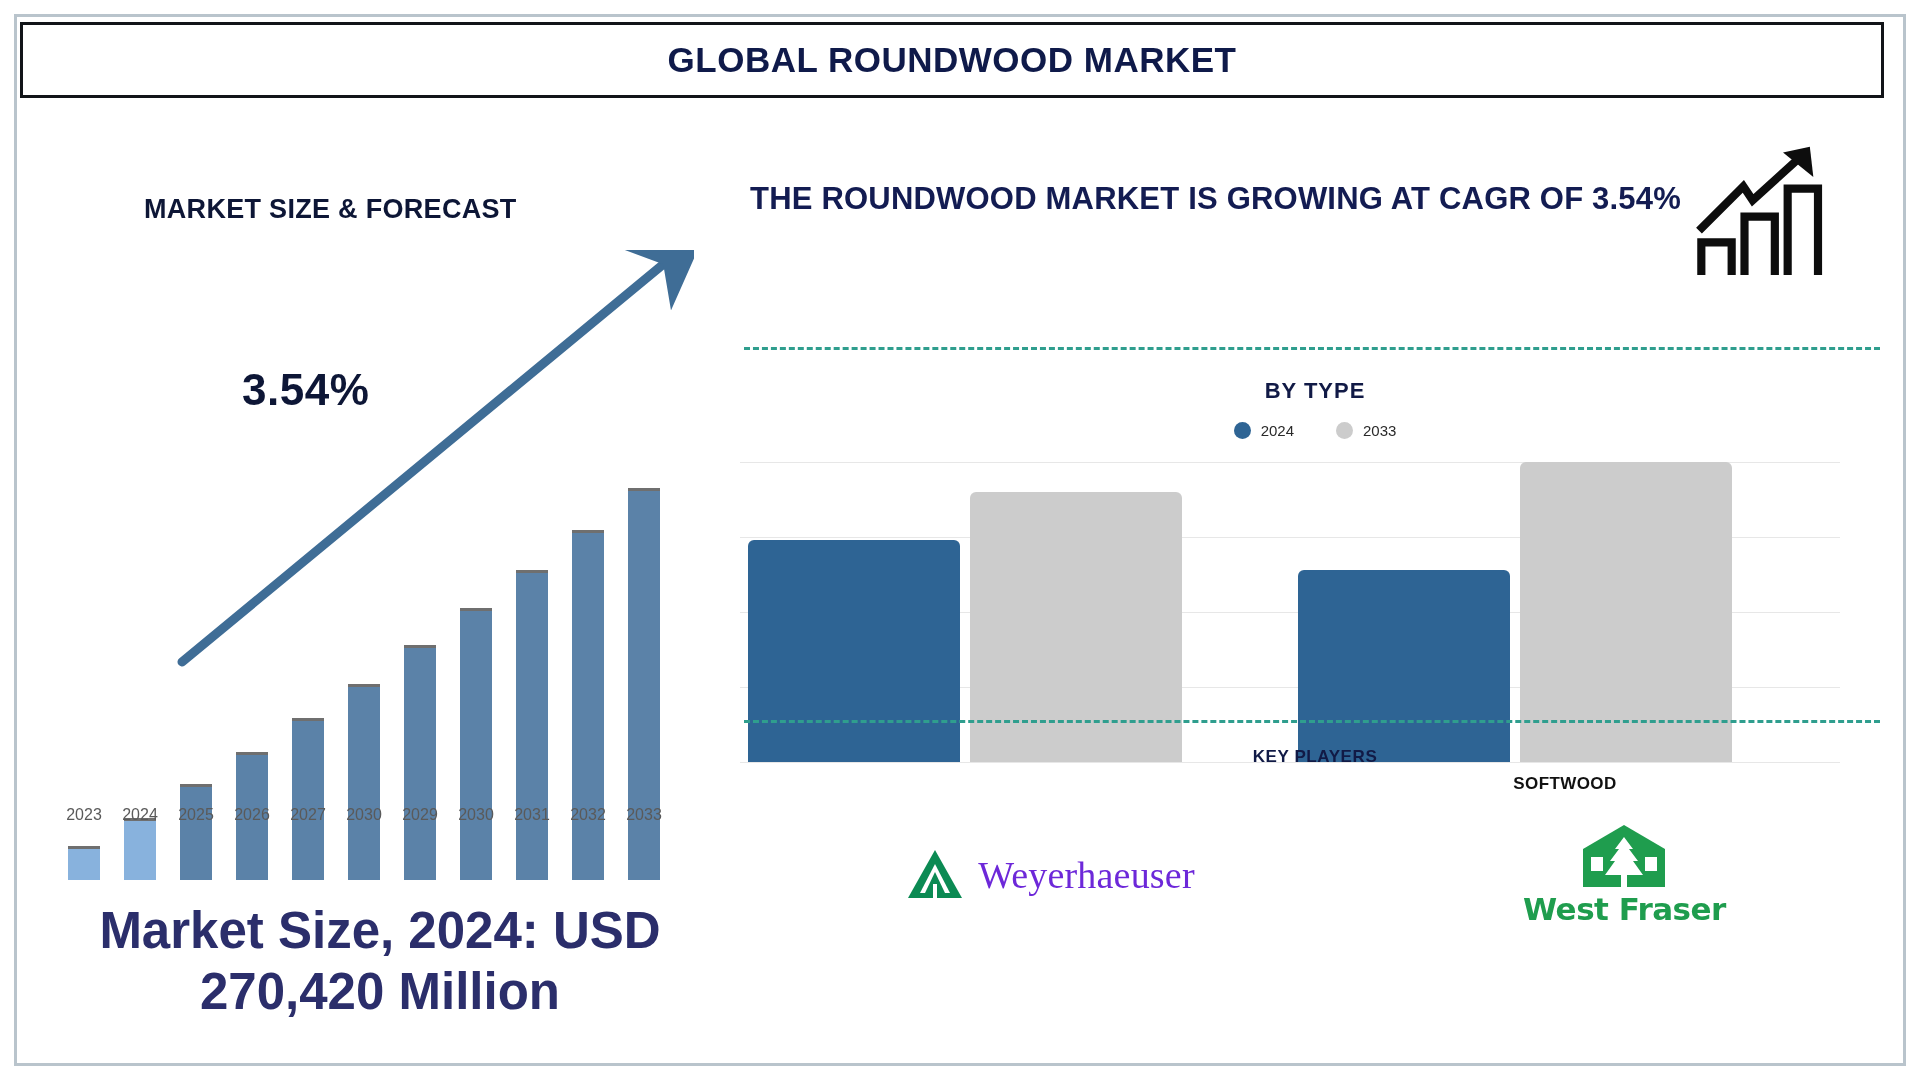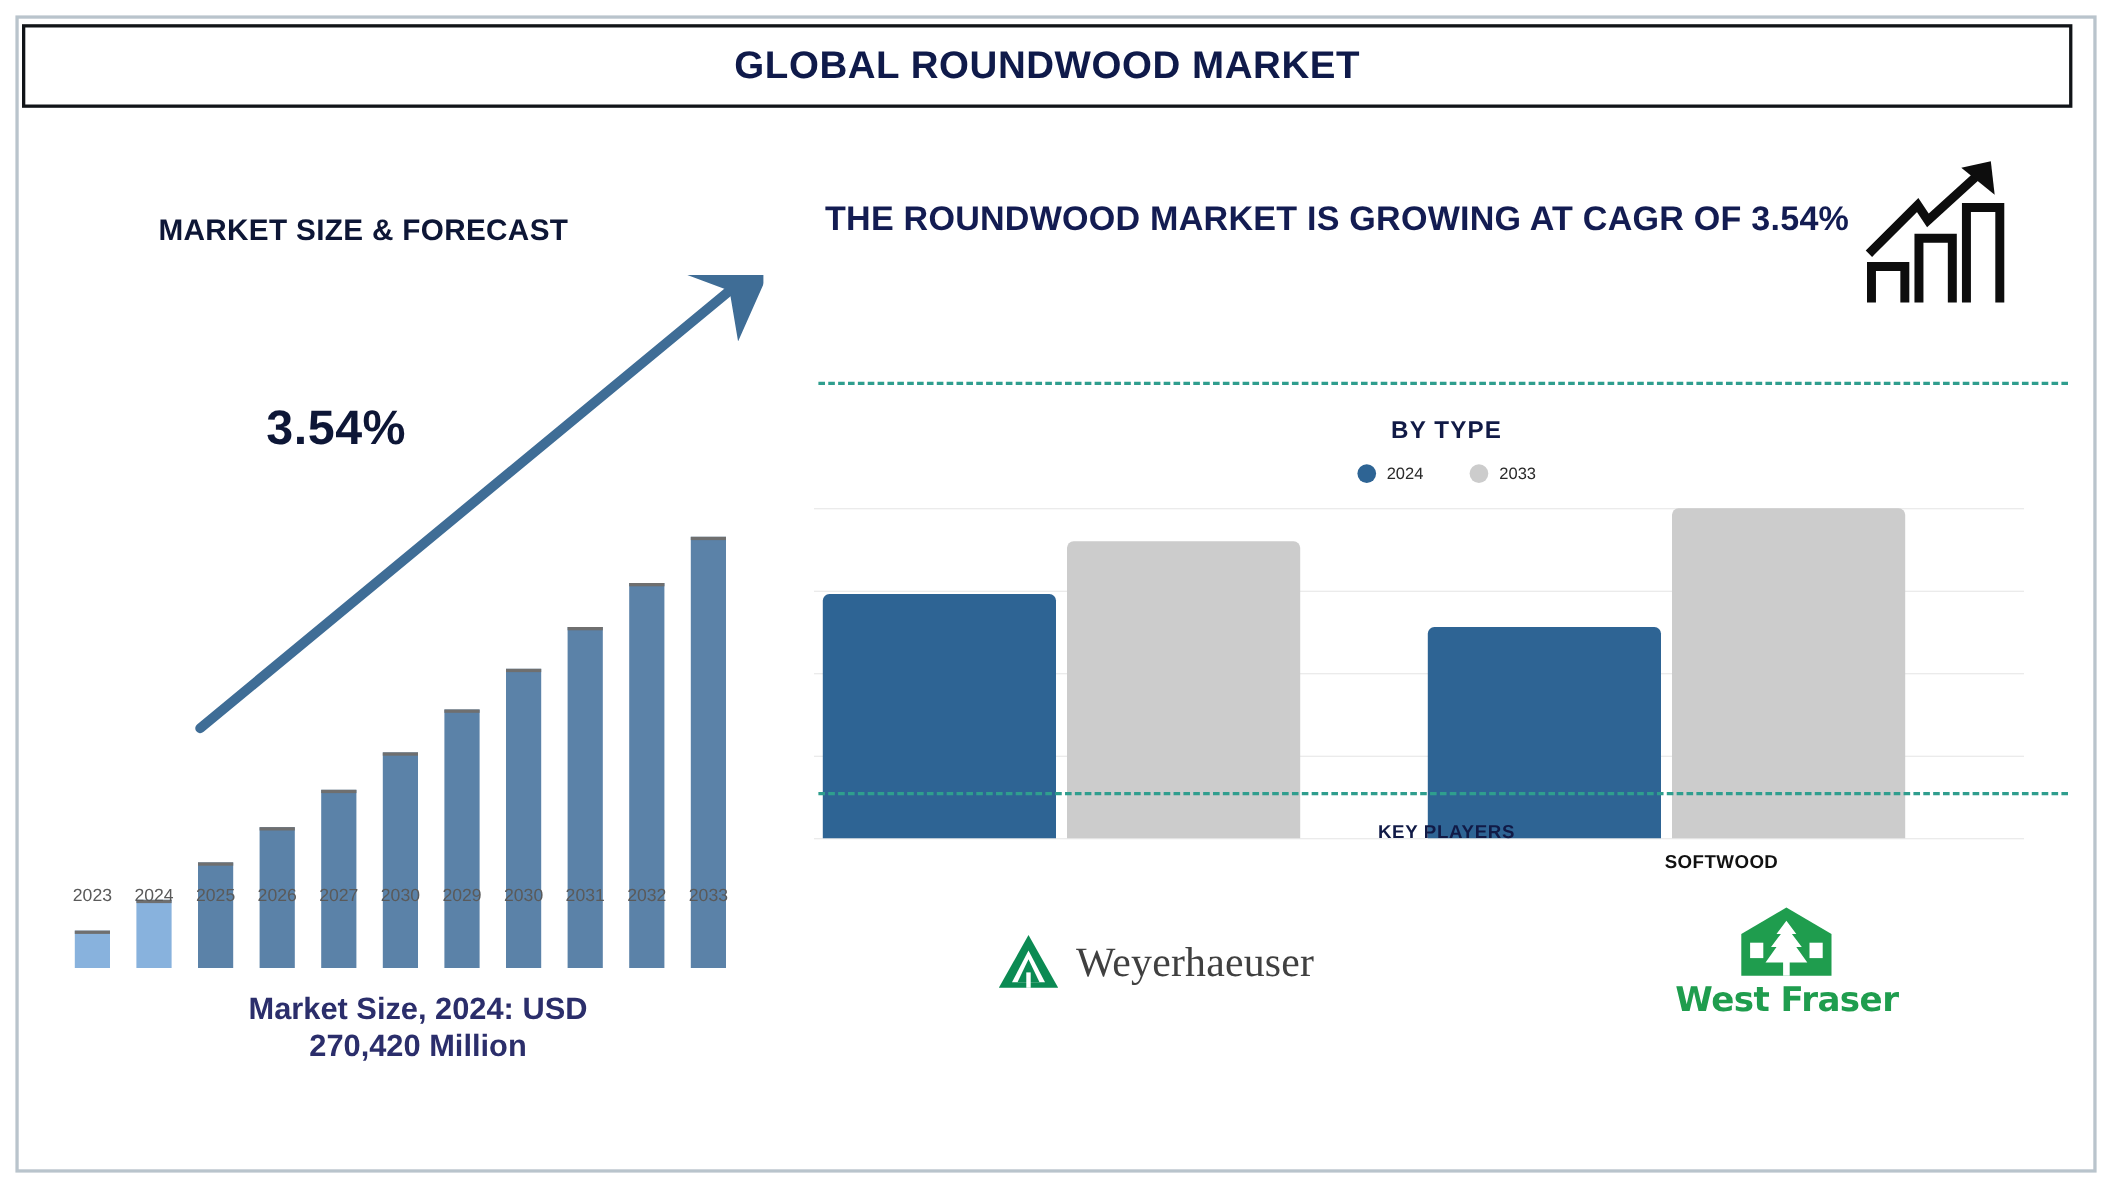--- a/index.html
+++ b/index.html
@@ -96,21 +96,21 @@
     width:48px;text-align:center;
     font-size:16px;
     color:#5a5a5a;
     font-family:"Liberation Sans", sans-serif;
   }
   .mkt-size-text{
     position:absolute;
     left:0px;top:790px;
     width:712px;
     text-align:center;
-    font-size:28px;font-weight:bold;
+    font-size:51px;font-weight:bold;
     color:#2b2e6b;
     line-height:1.2;
   }
 
   
   .right-panel{
     position:absolute;
     left:740px;top:110px;
     width:1150px;height:940px;
   }
@@ -189,21 +189,21 @@
   }
   .players{
     position:absolute;
     left:0;top:690px;
     width:1150px;height:150px;
     display:flex;align-items:center;justify-content:space-around;
   }
   .player{display:flex;align-items:center;justify-content:center;gap:12px;height:130px;}
   .wy-name{
     font-family:"Liberation Serif", serif;
-    font-size:38px;color:#404040;
+    font-size:38px;color:#6d28d9;
     letter-spacing:.2px;
   }
   .ray-wrap{position:relative;display:flex;flex-direction:column;align-items:center;}
   .ray-name{
     font-size:46px;font-weight:bold;font-style:italic;
     color:#1a63b0;letter-spacing:-1px;
     line-height:1;
   }
   .ray-tm{font-size:13px;vertical-align:super;color:#1a63b0;}
   .wf-wrap{position:relative;display:flex;flex-direction:column;align-items:center;gap:2px;}

